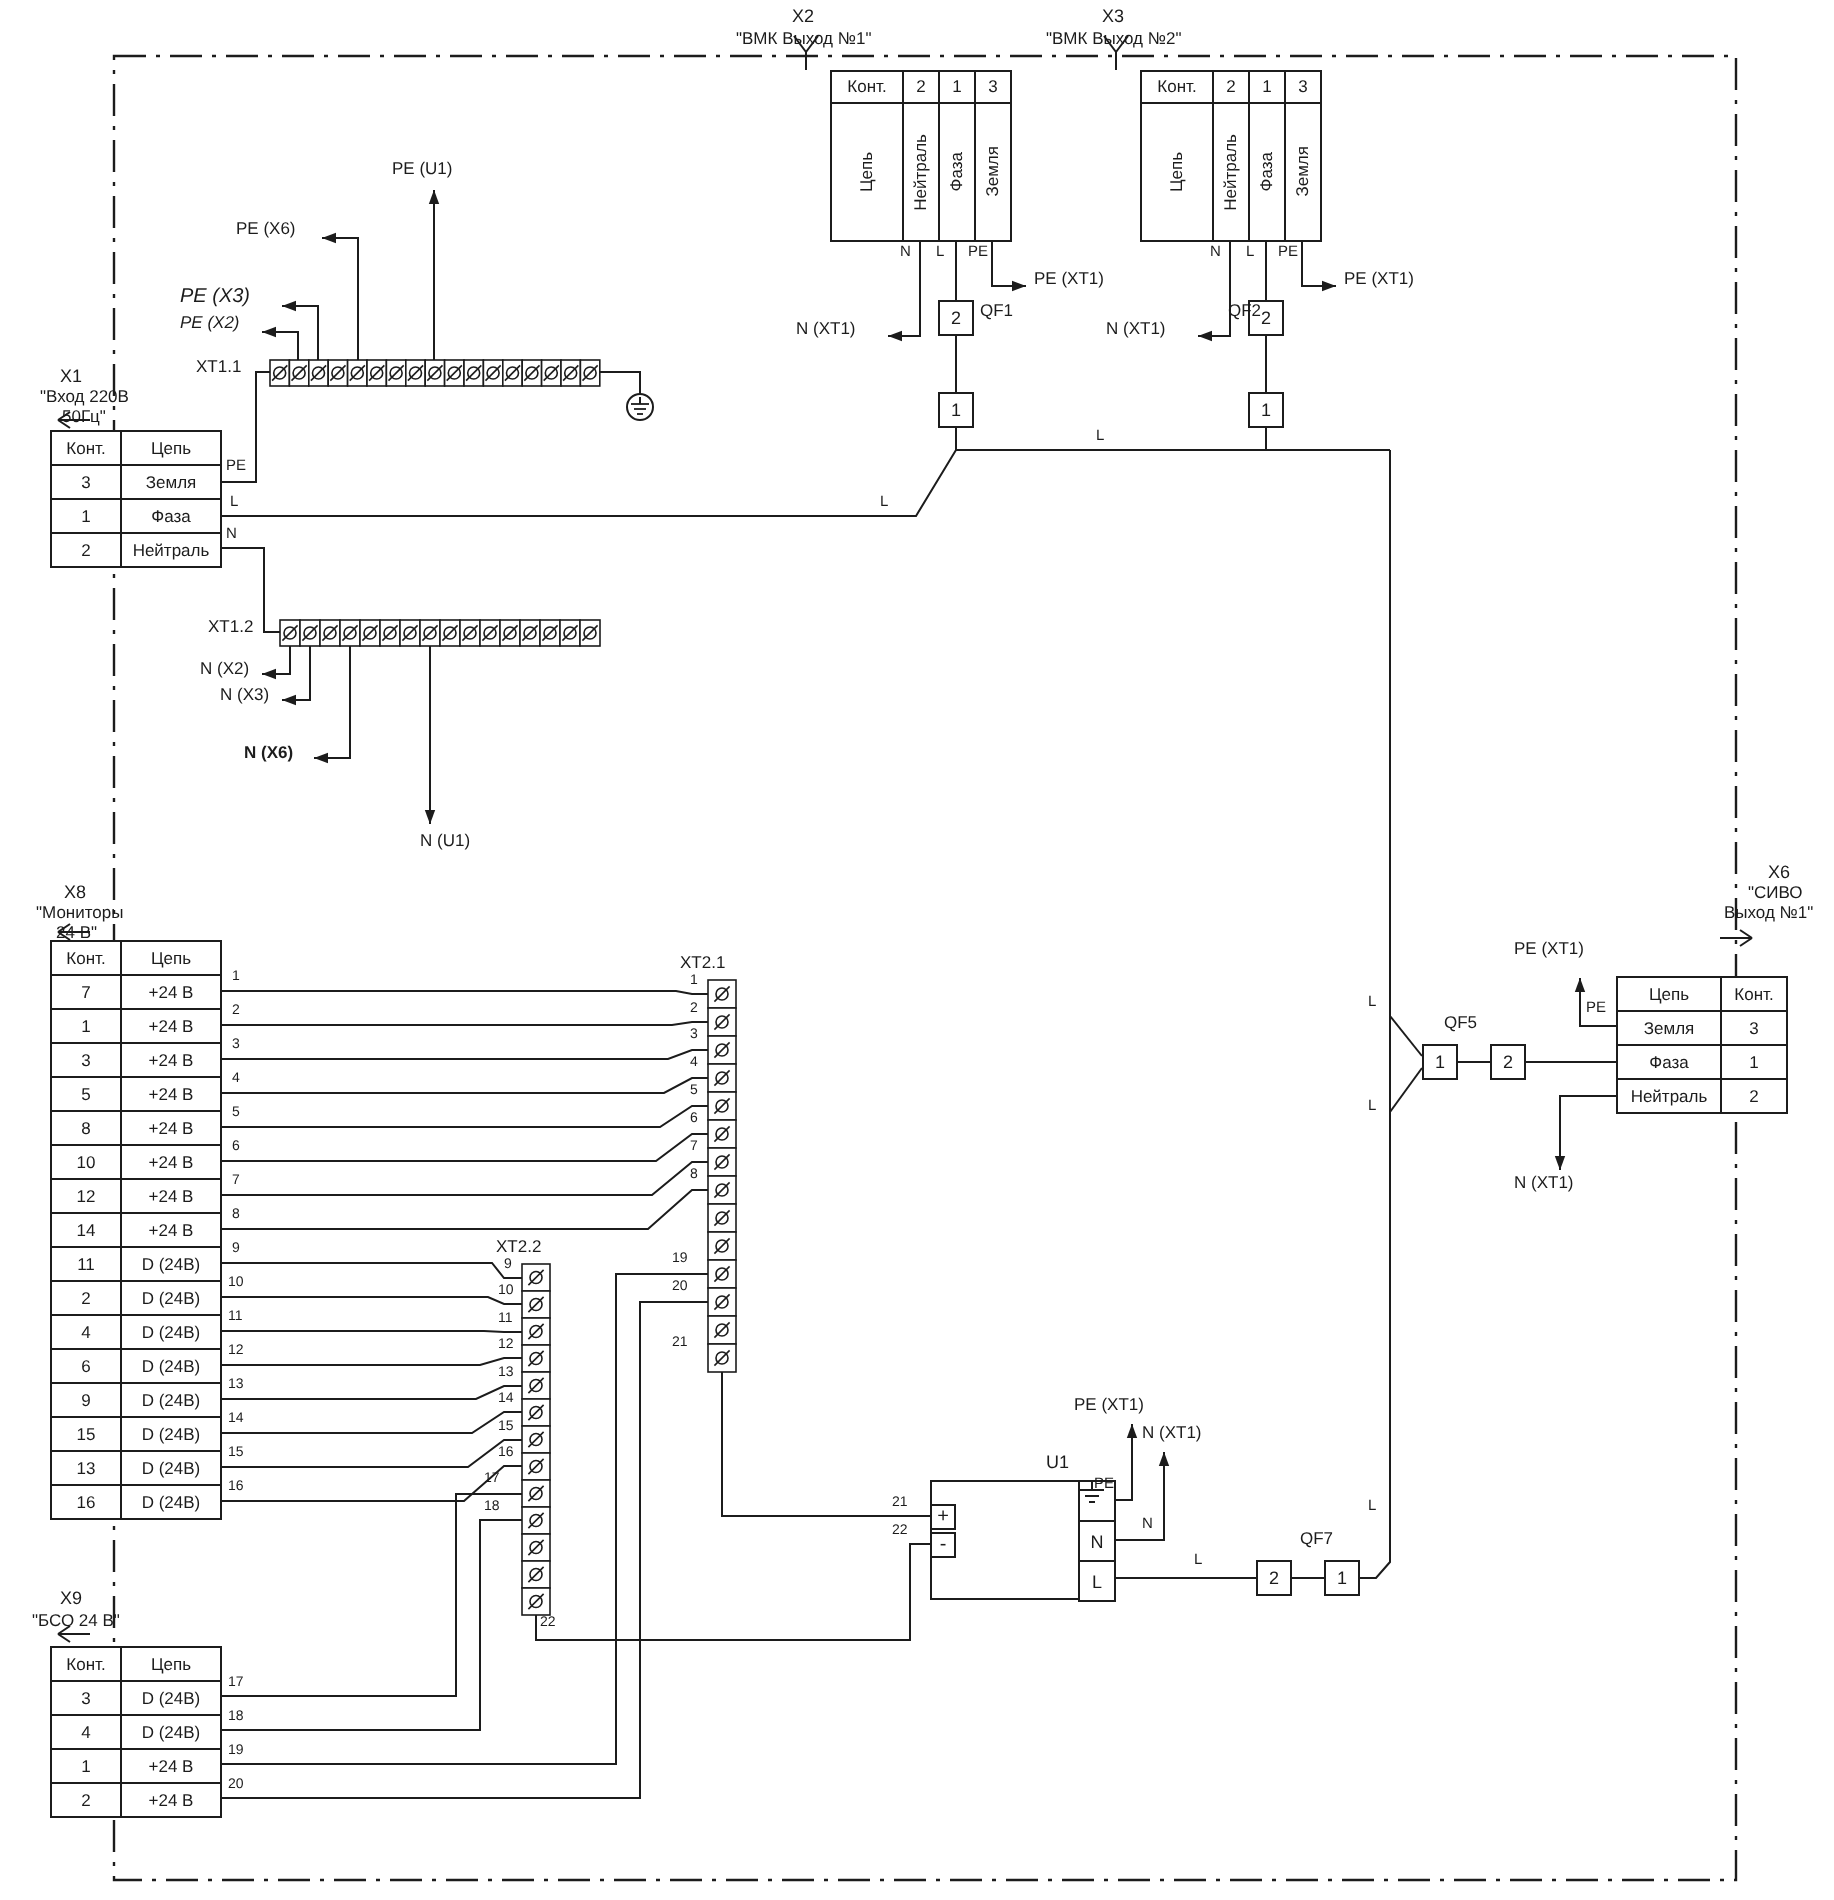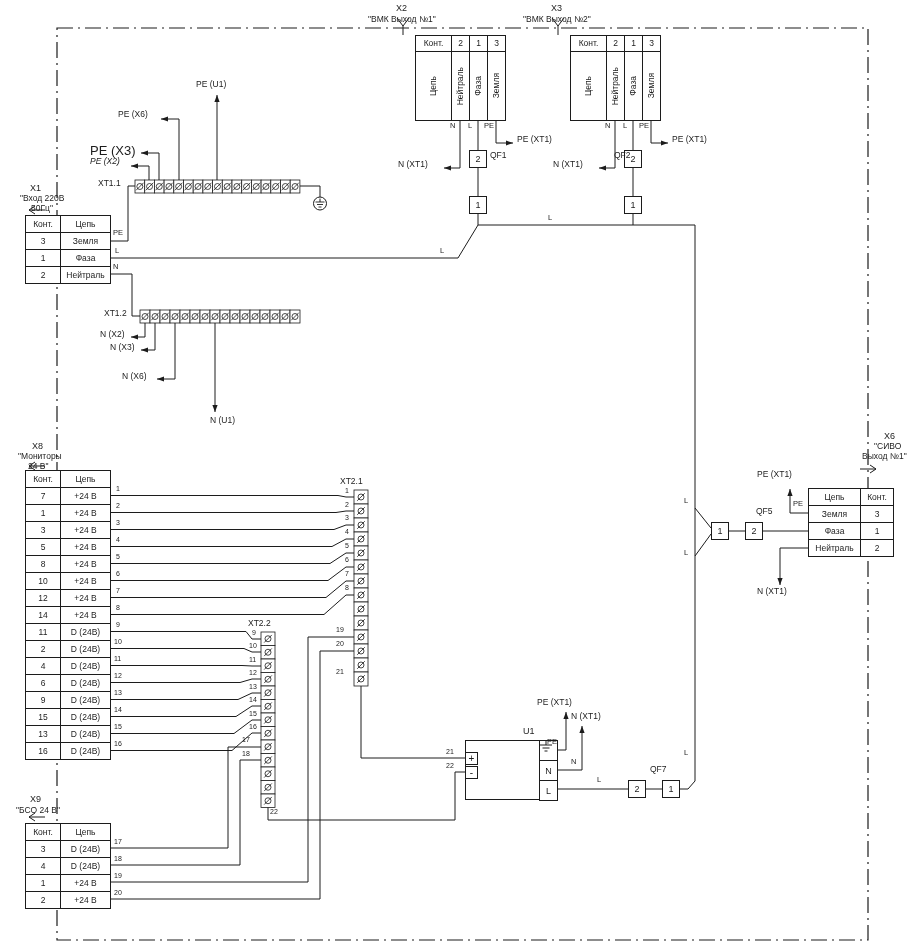--- a/index.html
+++ b/index.html
@@ -591,30 +591,30 @@
       <div class="lbl" style="left: 16px; top: 806px; font-size: 8.5px;">"БСО 24 В"</div>
       <div class="lbl" style="left: 884px; top: 432px; font-size: 9px;">X6</div>
       <div class="lbl" style="left: 874px; top: 442px; font-size: 8.5px;">"СИВО</div>
       <div class="lbl" style="left: 862px; top: 452px; font-size: 8.5px;">Выход №1"</div>
       <div class="lbl" style="left: 98px; top: 179px; font-size: 8.5px;">XT1.1</div>
       <div class="lbl" style="left: 104px; top: 309px; font-size: 8.5px;">XT1.2</div>
       <div class="lbl" style="left: 340px; top: 477px; font-size: 8.5px;">XT2.1</div>
       <div class="lbl" style="left: 248px; top: 619px; font-size: 8.5px;">XT2.2</div>
       <div class="lbl" style="left: 490px; top: 151px; font-size: 8.5px;">QF1</div>
       <div class="lbl" style="left: 614px; top: 151px; font-size: 8.5px; text-align: right;">QF2</div>
-      <div class="lbl" style="left: 722px; top: 507px; font-size: 8.5px; margin-left: 34px;">QF5</div>
+      <div class="lbl" style="left: 722px; top: 507px; font-size: 8.5px;">QF5</div>
       <div class="lbl" style="left: 650px; top: 765px; font-size: 8.5px;">QF7</div>
       <div class="lbl" style="left: 523px; top: 727px; font-size: 9px;">U1</div>
       <div class="lbl" style="left: 196px; top: 80px; font-size: 8.5px;">PE (U1)</div>
       <div class="lbl" style="left: 118px; top: 110px; font-size: 8.5px;">PE (X6)</div>
-      <div class="lbl" style="left: 90px; top: 144px; font-size: 13px;">PE (X3)</div>
+      <div class="lbl" style="left: 90px; top: 144px; font-size: 10px; font-style: italic;">PE (X3)</div>
       <div class="lbl" style="left: 90px; top: 157px; font-size: 8.5px; font-style: italic;">PE (X2)</div>
       <div class="lbl" style="left: 100px; top: 330px; font-size: 8.5px;">N (X2)</div>
       <div class="lbl" style="left: 110px; top: 343px; font-size: 8.5px;">N (X3)</div>
-      <div class="lbl" style="left: 122px; top: 372px; font-size: 8.5px;">N (X6)</div>
+      <div class="lbl" style="left: 122px; top: 372px; font-size: 8.5px; font-weight: bold;">N (X6)</div>
       <div class="lbl" style="left: 210px; top: 416px; font-size: 8.5px;">N (U1)</div>
       <div class="lbl" style="left: 398px; top: 160px; font-size: 8.5px;">N (XT1)</div>
       <div class="lbl" style="left: 517px; top: 135px; font-size: 8.5px;">PE (XT1)</div>
       <div class="lbl" style="left: 553px; top: 160px; font-size: 8.5px;">N (XT1)</div>
       <div class="lbl" style="left: 672px; top: 135px; font-size: 8.5px;">PE (XT1)</div>
       <div class="lbl" style="left: 537px; top: 698px; font-size: 8.5px;">PE (XT1)</div>
       <div class="lbl" style="left: 571px; top: 712px; font-size: 8.5px;">N (XT1)</div>
       <div class="lbl" style="left: 757px; top: 470px; font-size: 8.5px;">PE (XT1)</div>
       <div class="lbl" style="left: 757px; top: 587px; font-size: 8.5px;">N (XT1)</div>
       <div class="lbl" style="left: 113px; top: 229px; font-size: 7.5px;">PE</div>

